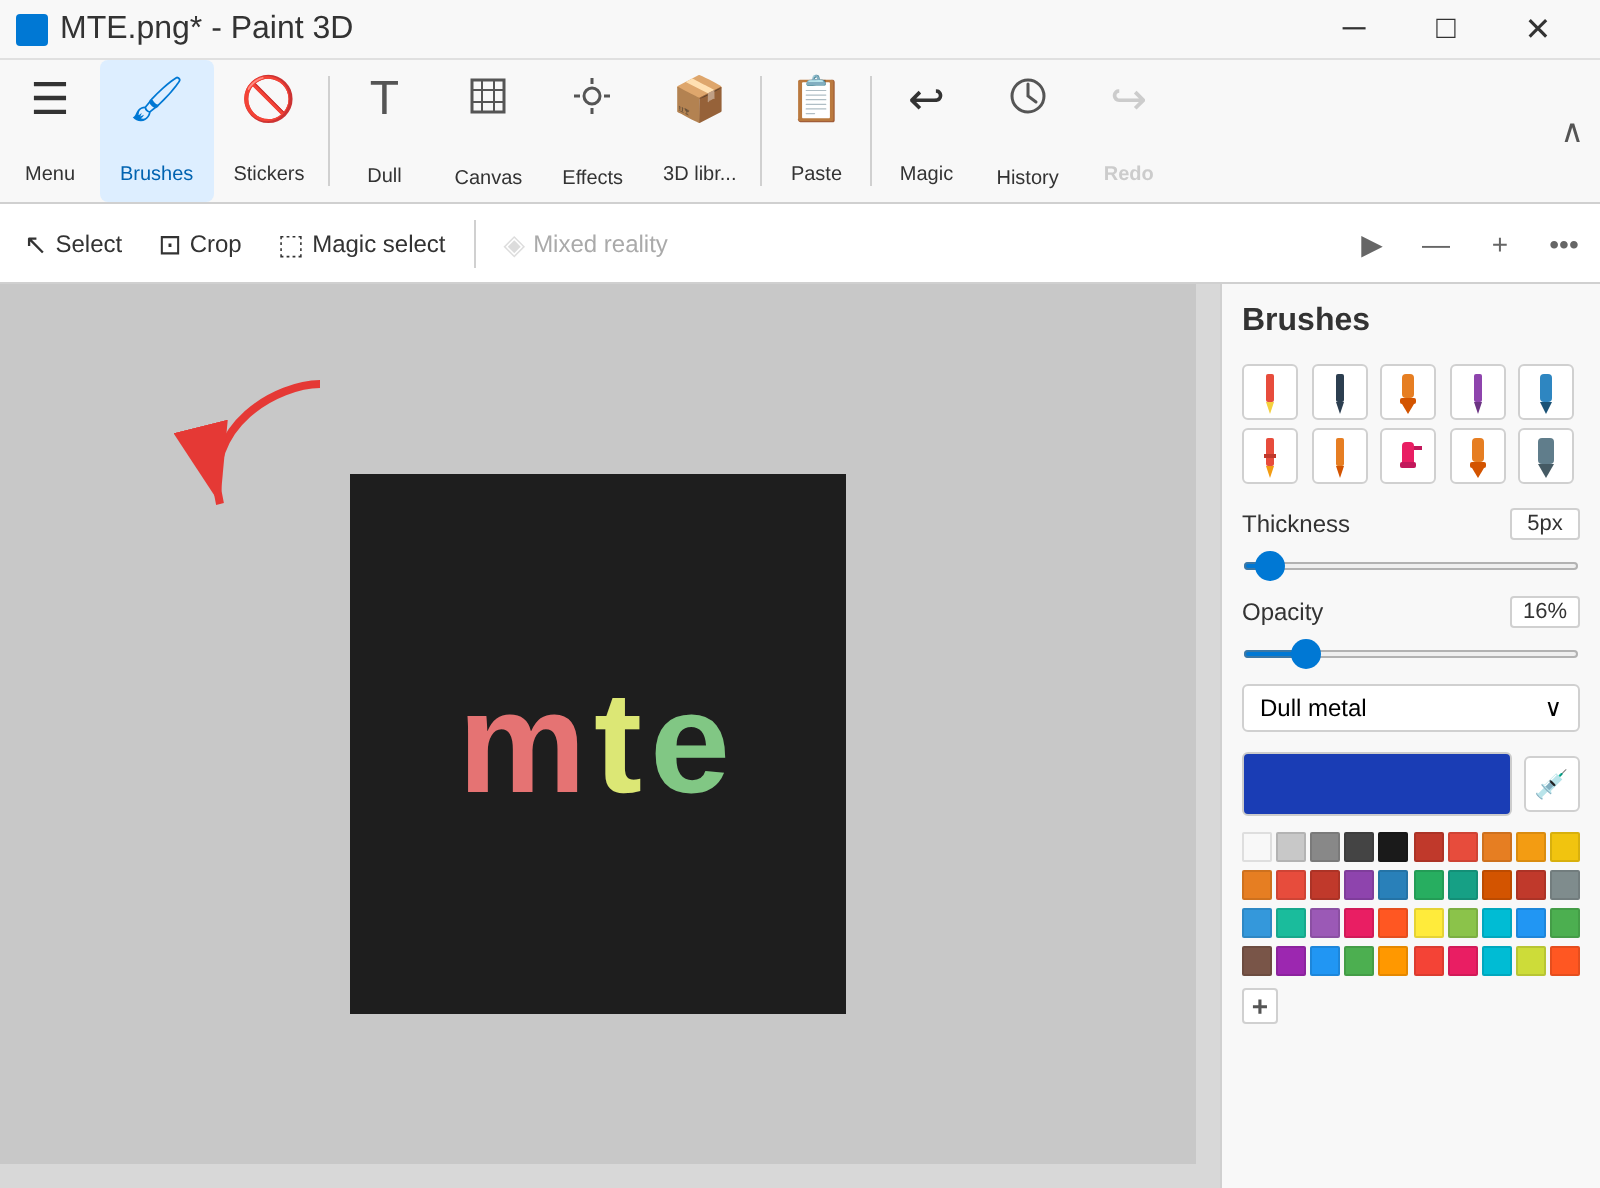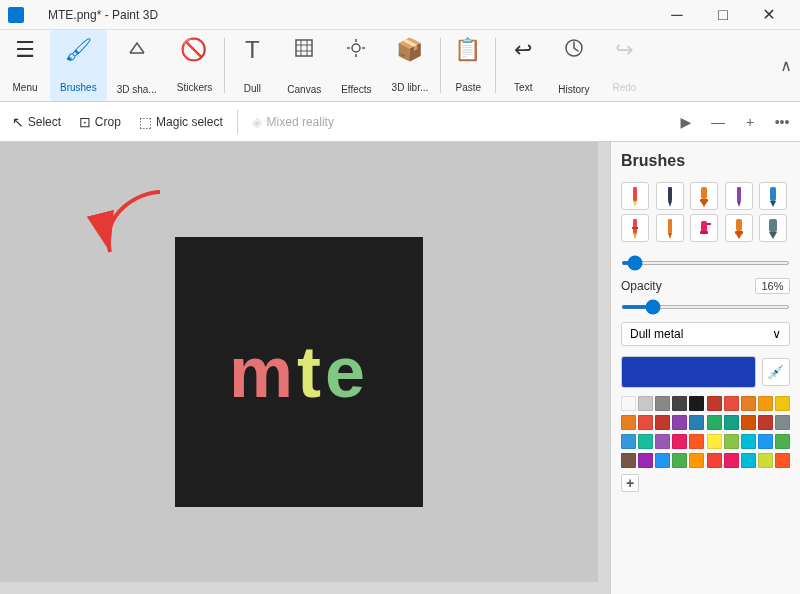--- a/index.html
+++ b/index.html
@@ -8,21 +8,21 @@
     
     .title-bar {
       height: 30px;
       background: #f8f8f8;
       display: flex;
       align-items: center;
       justify-content: space-between;
       padding: 0 8px;
       border-bottom: 1px solid #e0e0e0;
     }
-    .title-bar-left { display: flex; align-items: center; gap: 24px; font-size: 12px; color: #333; }
+    .title-bar-left { display: flex; align-items: center; gap: 6px; font-size: 16px; color: #333; }
     .title-bar-icon { width: 16px; height: 16px; background: #0078d4; border-radius: 2px; }
     .title-bar-controls { display: flex; gap: 0; }
     .title-btn { width: 46px; height: 30px; border: none; background: transparent; font-size: 16px; cursor: pointer; display: flex; align-items: center; justify-content: center; color: #333; }
 
     
     .ribbon {
       height: 72px;
       background: #f8f8f8;
       border-bottom: 1px solid #d0d0d0;
       display: flex;
@@ -302,29 +302,20 @@
 <div class="ribbon">
   <div class="ribbon-item">
     <span class="ribbon-icon">☰</span>
     <span class="ribbon-label">Menu</span>
   </div>
   <div class="ribbon-item active">
     <span class="ribbon-icon" style="color:#0078d4;">🖌</span>
     <span class="ribbon-label">Brushes</span>
   </div>
   <div class="ribbon-item">
-    <span class="ribbon-icon">
-      <svg width="22" height="22" viewBox="0 0 22 22">
-          <polyline points="4,16 11,6 18,16" fill="none" stroke="#555" stroke-width="1.5"></polyline>
-          <line x1="4" y1="16" x2="18" y2="16" stroke="#555" stroke-width="1.5"></line>
-        </svg>
-    </span>
-    <span class="ribbon-label">3D sha...</span>
-  </div>
-  <div class="ribbon-item">
     <span class="ribbon-icon">🚫</span>
     <span class="ribbon-label">Stickers</span>
   </div>
   <div class="ribbon-separator"></div>
   <div class="ribbon-item">
     <span class="ribbon-icon" style="font-size:24px;font-weight:normal;color:#555;">T</span>
     <span class="ribbon-label">Dull</span>
   </div>
   <div class="ribbon-item">
     <span class="ribbon-icon">
@@ -355,34 +346,34 @@
     <span class="ribbon-label">3D libr...</span>
   </div>
   <div class="ribbon-separator"></div>
   <div class="ribbon-item">
     <span class="ribbon-icon">📋</span>
     <span class="ribbon-label">Paste</span>
   </div>
   <div class="ribbon-separator"></div>
   <div class="ribbon-item">
     <span class="ribbon-icon">↩</span>
-    <span class="ribbon-label">Text</span>
+    <span class="ribbon-label">Magic</span>
   </div>
   <div class="ribbon-item">
     <span class="ribbon-icon">
       <svg width="22" height="22" viewBox="0 0 22 22">
           <circle cx="11" cy="11" r="8" fill="none" stroke="#555" stroke-width="1.5"></circle>
           <polyline points="11,5 11,11 15,14" fill="none" stroke="#555" stroke-width="1.5" stroke-linecap="round"></polyline>
         </svg>
     </span>
     <span class="ribbon-label">History</span>
   </div>
   <div class="ribbon-item">
     <span class="ribbon-icon" style="color:#ccc;">↪</span>
-    <span class="ribbon-label" style="color:#ccc;">Redo</span>
+    <span class="ribbon-label" style="color:#ccc;font-weight:bold;">Redo</span>
   </div>
   <div style="margin-left:auto;display:flex;align-items:center;padding-right:8px;">
     <button style="background:none;border:none;font-size:16px;cursor:pointer;color:#555;">∧</button>
   </div>
 </div>
 
 <div class="toolbar">
   <button class="toolbar-btn">
     <span class="toolbar-icon">↖</span>
     <span>Select</span>
@@ -500,20 +491,24 @@
           </svg>
       </div>
       <div class="brush-item">
         <svg width="18" height="22" viewBox="0 0 18 22">
             <rect x="5" y="2" width="8" height="13" rx="2" fill="#607d8b"></rect>
             <polygon points="5,15 13,15 9,22" fill="#455a64"></polygon>
           </svg>
       </div>
     </div>
 
+    <div class="control-row">
+      <span class="control-label">Thickness</span>
+      <span class="control-value">5px</span>
+    </div>
     <div class="slider-container">
       <input type="range" min="1" max="100" value="5" style="">
     </div>
 
     <div class="control-row">
       <span class="control-label">Opacity</span>
       <span class="control-value">16%</span>
     </div>
     <div class="slider-container">
       <input type="range" min="0" max="100" value="16" style="">

